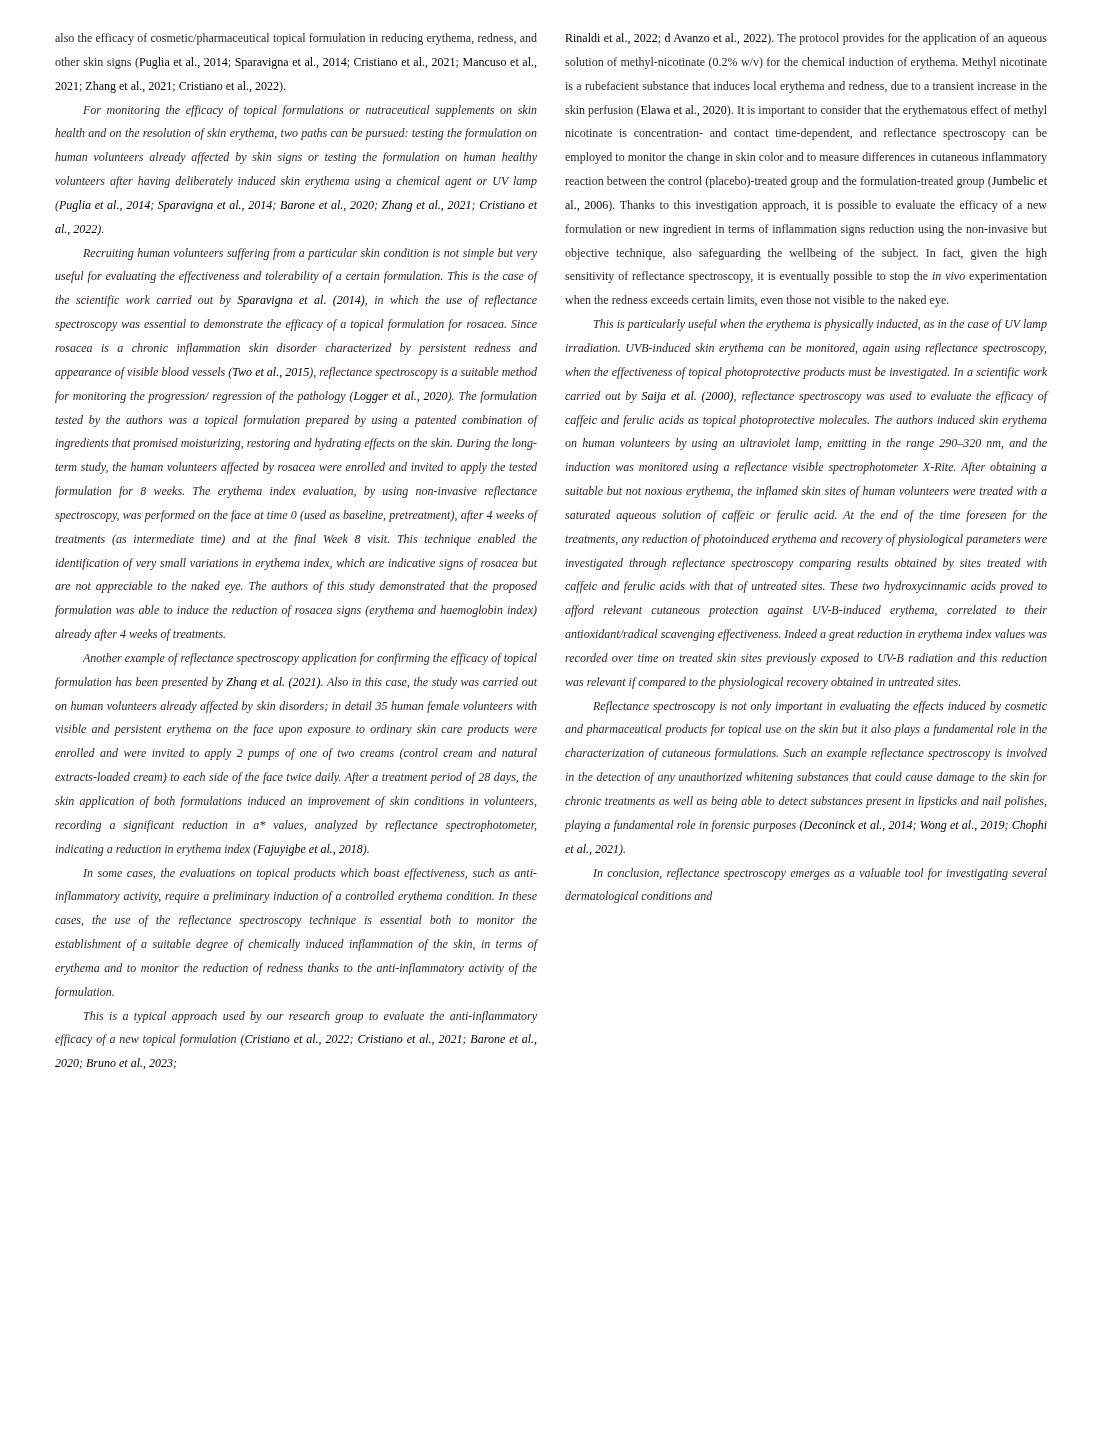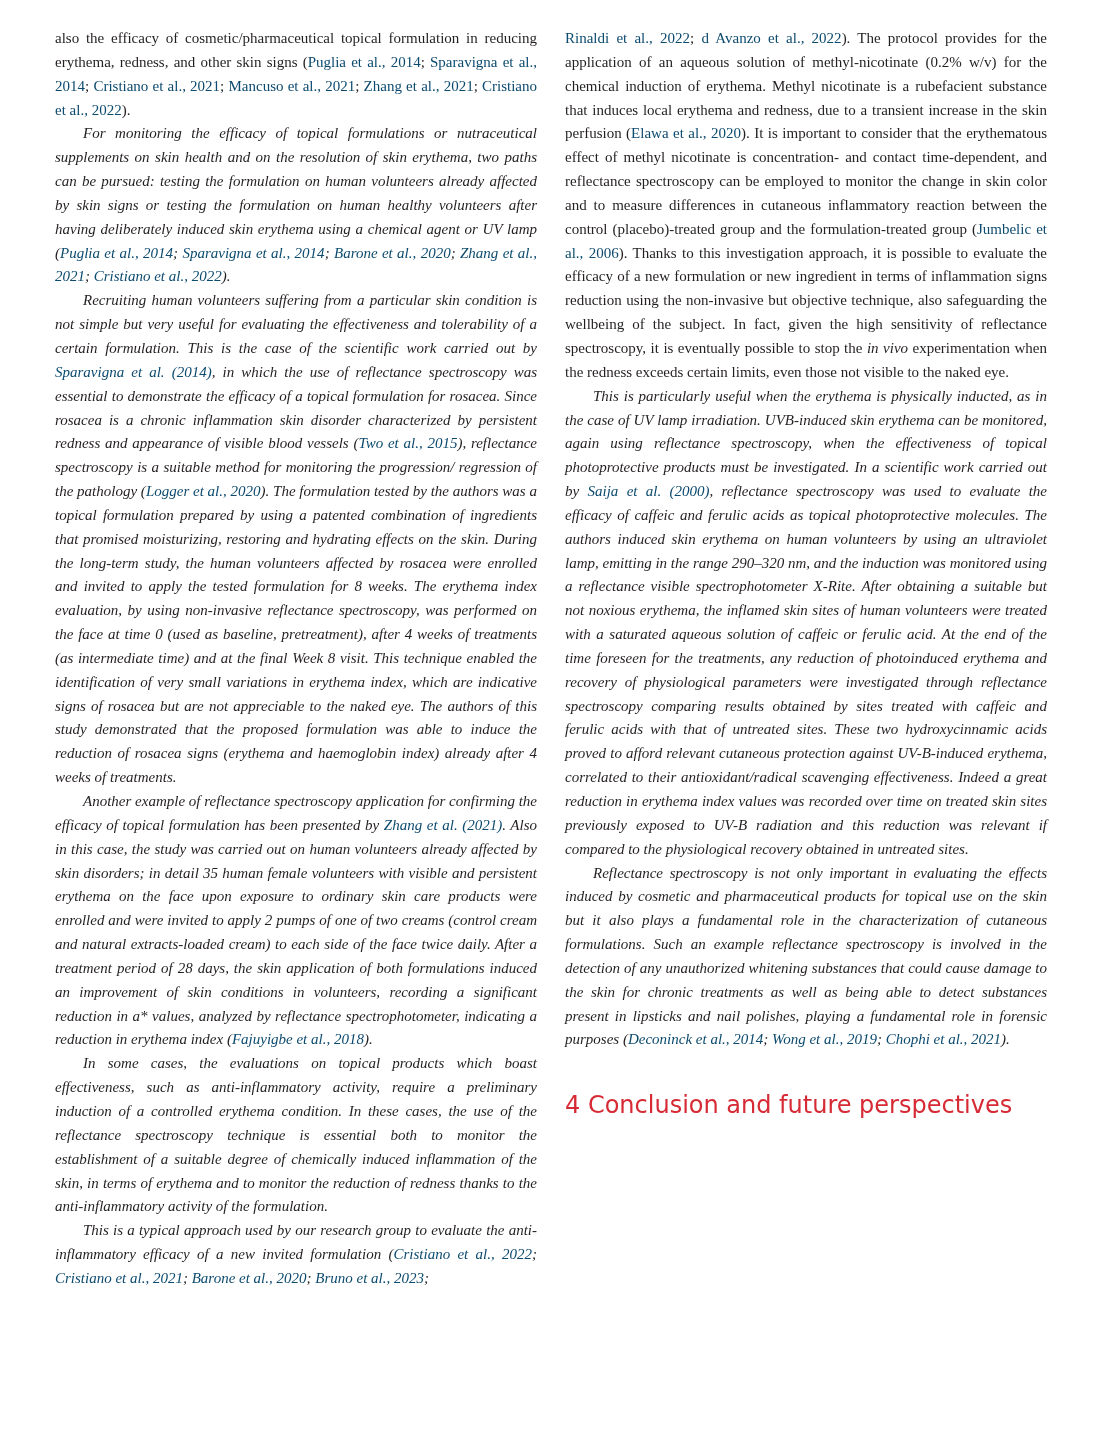--- a/index.html
+++ b/index.html
@@ -1,41 +1,41 @@
 <!DOCTYPE html>
 <html><head>
 <meta charset="utf-8">
 <style>
   html, body { margin: 0; padding: 0; background: #ffffff; }
   body { width: 1100px; height: 1431px; position: relative; overflow: hidden;
          font-family: "Liberation Serif", "DejaVu Serif", serif; color: #231f20; }
   .col { position: absolute; top: 27px; width: 482px; }
   .col.left { left: 55px; }
   .col.right { left: 565px; }
-  p { margin: 0; font-size: 15px; line-height: 23.85px; text-align: justify; hyphens: none; }
+  p { margin: 0; font-size: 12px; line-height: 23.85px; text-align: justify; hyphens: none; }
   p.indent { text-indent: 28px; font-style: italic; }
-  .cite { color: #0c4a6e; }
+  .cite { color: #000000; }
   em { font-style: italic; }
   h2 { margin: 0; font-family: "DejaVu Sans", "Liberation Sans", sans-serif; font-weight: normal;
        color: #d62a35; font-size: 24px; line-height: 30px; }
   .heading-wrap { margin-top: 38px; margin-bottom: 26px; }
 </style>
 </head>
 <body>
 
 <div class="col left" id="left-col">
     <p><span>also the efficacy of cosmetic/pharmaceutical topical formulation in reducing erythema, redness, and other skin signs (</span><a class="cite">Puglia et al., 2014</a><span>; </span><a class="cite">Sparavigna et al., 2014</a><span>; </span><a class="cite">Cristiano et al., 2021</a><span>; </span><a class="cite">Mancuso et al., 2021</a><span>; </span><a class="cite">Zhang et al., 2021</a><span>; </span><a class="cite">Cristiano et al., 2022</a><span>).</span></p>
     <p class="indent"><span>For monitoring the efficacy of topical formulations or nutraceutical supplements on skin health and on the resolution of skin erythema, two paths can be pursued: testing the formulation on human volunteers already affected by skin signs or testing the formulation on human healthy volunteers after having deliberately induced skin erythema using a chemical agent or UV lamp (</span><a class="cite">Puglia et al., 2014</a><span>; </span><a class="cite">Sparavigna et al., 2014</a><span>; </span><a class="cite">Barone et al., 2020</a><span>; </span><a class="cite">Zhang et al., 2021</a><span>; </span><a class="cite">Cristiano et al., 2022</a><span>).</span></p>
     <p class="indent"><span>Recruiting human volunteers suffering from a particular skin condition is not simple but very useful for evaluating the effectiveness and tolerability of a certain formulation. This is the case of the scientific work carried out by </span><a class="cite">Sparavigna et al. (2014)</a><span>, in which the use of reflectance spectroscopy was essential to demonstrate the efficacy of a topical formulation for rosacea. Since rosacea is a chronic inflammation skin disorder characterized by persistent redness and appearance of visible blood vessels (</span><a class="cite">Two et al., 2015</a><span>), reflectance spectroscopy is a suitable method for monitoring the progression/ regression of the pathology (</span><a class="cite">Logger et al., 2020</a><span>). The formulation tested by the authors was a topical formulation prepared by using a patented combination of ingredients that promised moisturizing, restoring and hydrating effects on the skin. During the long-term study, the human volunteers affected by rosacea were enrolled and invited to apply the tested formulation for 8 weeks. The erythema index evaluation, by using non-invasive reflectance spectroscopy, was performed on the face at time 0 (used as baseline, pretreatment), after 4 weeks of treatments (as intermediate time) and at the final Week 8 visit. This technique enabled the identification of very small variations in erythema index, which are indicative signs of rosacea but are not appreciable to the naked eye. The authors of this study demonstrated that the proposed formulation was able to induce the reduction of rosacea signs (erythema and haemoglobin index) already after 4 weeks of treatments.</span></p>
     <p class="indent"><span>Another example of reflectance spectroscopy application for confirming the efficacy of topical formulation has been presented by </span><a class="cite">Zhang et al. (2021)</a><span>. Also in this case, the study was carried out on human volunteers already affected by skin disorders; in detail 35 human female volunteers with visible and persistent erythema on the face upon exposure to ordinary skin care products were enrolled and were invited to apply 2 pumps of one of two creams (control cream and natural extracts-loaded cream) to each side of the face twice daily. After a treatment period of 28 days, the skin application of both formulations induced an improvement of skin conditions in volunteers, recording a significant reduction in a* values, analyzed by reflectance spectrophotometer, indicating a reduction in erythema index (</span><a class="cite">Fajuyigbe et al., 2018</a><span>).</span></p>
     <p class="indent"><span>In some cases, the evaluations on topical products which boast effectiveness, such as anti-inflammatory activity, require a preliminary induction of a controlled erythema condition. In these cases, the use of the reflectance spectroscopy technique is essential both to monitor the establishment of a suitable degree of chemically induced inflammation of the skin, in terms of erythema and to monitor the reduction of redness thanks to the anti-inflammatory activity of the formulation.</span></p>
-    <p class="indent"><span>This is a typical approach used by our research group to evaluate the anti-inflammatory efficacy of a new invited formulation (</span><a class="cite">Cristiano et al., 2022</a><span>; </span><a class="cite">Cristiano et al., 2021</a><span>; </span><a class="cite">Barone et al., 2020</a><span>; </span><a class="cite">Bruno et al., 2023</a><span>;</span></p>
+    <p class="indent"><span>This is a typical approach used by our research group to evaluate the anti-inflammatory efficacy of a new topical formulation (</span><a class="cite">Cristiano et al., 2022</a><span>; </span><a class="cite">Cristiano et al., 2021</a><span>; </span><a class="cite">Barone et al., 2020</a><span>; </span><a class="cite">Bruno et al., 2023</a><span>;</span></p>
   </div>
 <div class="col right">
   <div id="right-before">
       <p><a class="cite">Rinaldi et al., 2022</a><span>; </span><a class="cite">d Avanzo et al., 2022</a><span>). The protocol provides for the application of an aqueous solution of methyl-nicotinate (0.2% w/v) for the chemical induction of erythema. Methyl nicotinate is a rubefacient substance that induces local erythema and redness, due to a transient increase in the skin perfusion (</span><a class="cite">Elawa et al., 2020</a><span>). It is important to consider that the erythematous effect of methyl nicotinate is concentration- and contact time-dependent, and reflectance spectroscopy can be employed to monitor the change in skin color and to measure differences in cutaneous inflammatory reaction between the control (placebo)-treated group and the formulation-treated group (</span><a class="cite">Jumbelic et al., 2006</a><span>). Thanks to this investigation approach, it is possible to evaluate the efficacy of a new formulation or new ingredient in terms of inflammation signs reduction using the non-invasive but objective technique, also safeguarding the wellbeing of the subject. In fact, given the high sensitivity of reflectance spectroscopy, it is eventually possible to stop the </span><em>in vivo</em><span> experimentation when the redness exceeds certain limits, even those not visible to the naked eye.</span></p>
       <p class="indent"><span>This is particularly useful when the erythema is physically inducted, as in the case of UV lamp irradiation. UVB-induced skin erythema can be monitored, again using reflectance spectroscopy, when the effectiveness of topical photoprotective products must be investigated. In a scientific work carried out by </span><a class="cite">Saija et al. (2000)</a><span>, reflectance spectroscopy was used to evaluate the efficacy of caffeic and ferulic acids as topical photoprotective molecules. The authors induced skin erythema on human volunteers by using an ultraviolet lamp, emitting in the range 290–320 nm, and the induction was monitored using a reflectance visible spectrophotometer X-Rite. After obtaining a suitable but not noxious erythema, the inflamed skin sites of human volunteers were treated with a saturated aqueous solution of caffeic or ferulic acid. At the end of the time foreseen for the treatments, any reduction of photoinduced erythema and recovery of physiological parameters were investigated through reflectance spectroscopy comparing results obtained by sites treated with caffeic and ferulic acids with that of untreated sites. These two hydroxycinnamic acids proved to afford relevant cutaneous protection against UV-B-induced erythema, correlated to their antioxidant/radical scavenging effectiveness. Indeed a great reduction in erythema index values was recorded over time on treated skin sites previously exposed to UV-B radiation and this reduction was relevant if compared to the physiological recovery obtained in untreated sites.</span></p>
       <p class="indent"><span>Reflectance spectroscopy is not only important in evaluating the effects induced by cosmetic and pharmaceutical products for topical use on the skin but it also plays a fundamental role in the characterization of cutaneous formulations. Such an example reflectance spectroscopy is involved in the detection of any unauthorized whitening substances that could cause damage to the skin for chronic treatments as well as being able to detect substances present in lipsticks and nail polishes, playing a fundamental role in forensic purposes (</span><a class="cite">Deconinck et al., 2014</a><span>; </span><a class="cite">Wong et al., 2019</a><span>; </span><a class="cite">Chophi et al., 2021</a><span>).</span></p>
     </div>
-  <div class="heading-wrap">
-    <h2>4 Conclusion and future perspectives</h2>
-  </div>
+  <div id="right-after">
+      <p class="indent"><span>In conclusion, reflectance spectroscopy emerges as a valuable tool for investigating several dermatological conditions and</span></p>
+    </div>
 </div>
 
 </body></html>

